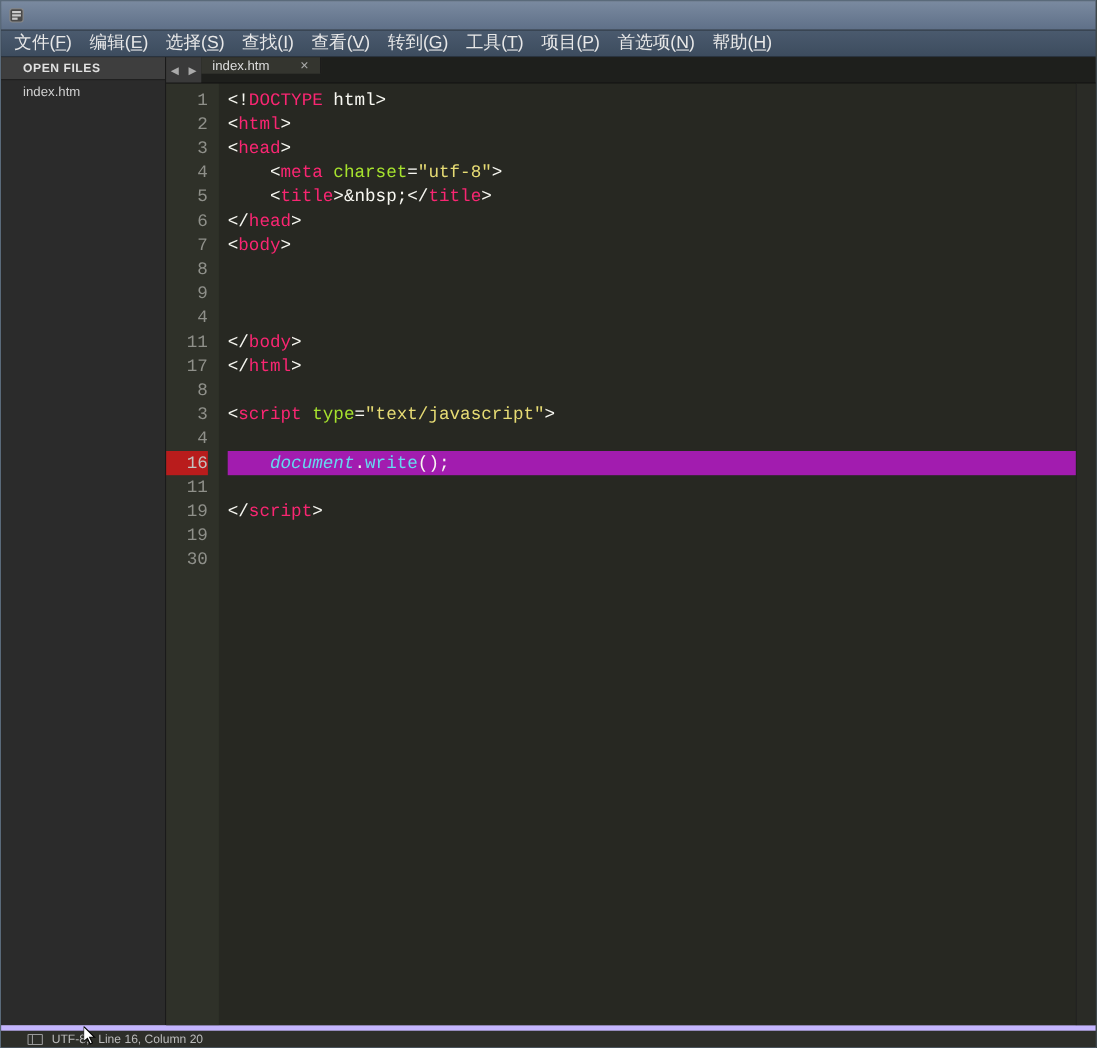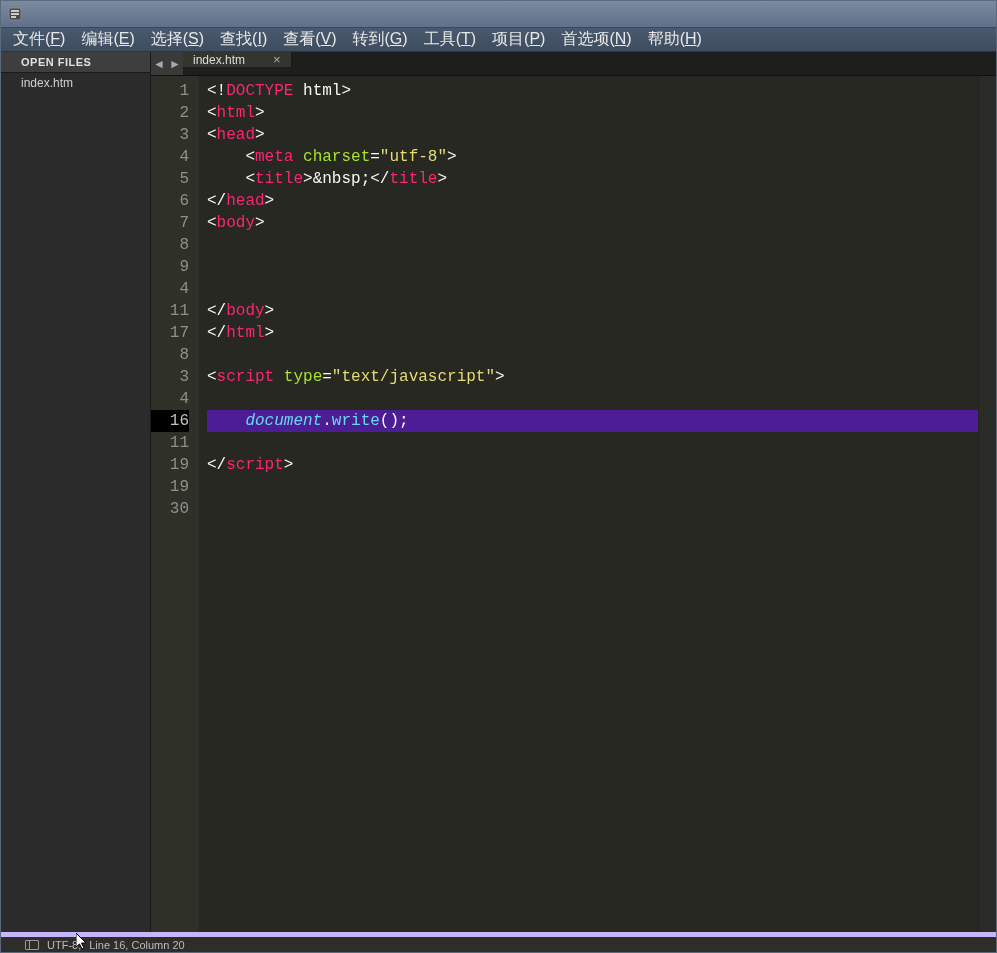--- a/index.html
+++ b/index.html
@@ -17,24 +17,24 @@
 .sidebar-file { padding:3px 8px 3px 20px; color:#d0d0d0; font-size:12px; cursor:default; }
 .editor-area { flex:1; display:flex; flex-direction:column; min-width:0; }
 .tabbar { height:24px; background:#1e1f1c; display:flex; align-items:stretch; border-bottom:1px solid #111; }
 .nav-arrows { display:flex; align-items:center; background:#3a3a3a; }
 .nav-arrow { width:16px; height:24px; display:flex; align-items:center; justify-content:center; color:#aaa; cursor:default; }
 .tab { display:flex; align-items:center; padding:0 10px; background:#34352f; color:#ddd; font-size:12px; border-right:1px solid #1a1a1a; gap:28px; cursor:default; }
 .tab .close { color:#aaa; font-size:13px; }
 .editor { flex:1; display:flex; background:#272822; font-family:Consolas,"Courier New",monospace; font-size:16px; line-height:22px; position:relative; overflow:hidden; }
 .gutter { width:48px; background:#2f3129; color:#8f908a; text-align:right; padding:4px 10px 4px 0; user-select:none; }
 .gutter .ln { height:22px; }
-.gutter .ln.active { background:#000000; color:#c2c2bf; }
+.gutter .ln.active { background:#b91c1c; color:#c2c2bf; }
 .code { flex:1; padding:4px 0 4px 8px; position:relative; white-space:pre; }
 .code .line { height:22px; }
-.code .line.active-bg { background:#4c1d95; }
+.code .line.active-bg { background:#a21caf; }
 .c-white { color:#f8f8f2; }
 .c-red { color:#f92672; }
 .c-str { color:#e6db74; }
 .c-attr { color:#a6e22e; }
 .c-doctype { color:#f92672; font-weight:normal; }
 .c-func { color:#66d9ef; }
 .c-var { color:#66d9ef; font-style:italic; }
 .minimap { width:18px; background:#2a2b26; border-left:1px solid #222; }
 .statusbar { height:20px; background:#2d2e29; border-top:5px solid #c4b5fd; display:flex; align-items:center; padding:0 24px; color:#bbb; font-size:11px; gap:8px; }
 .statusbar .panel-icon { display:inline-flex; width:14px; height:10px; border:1px solid #999; border-radius:1px; position:relative; }

